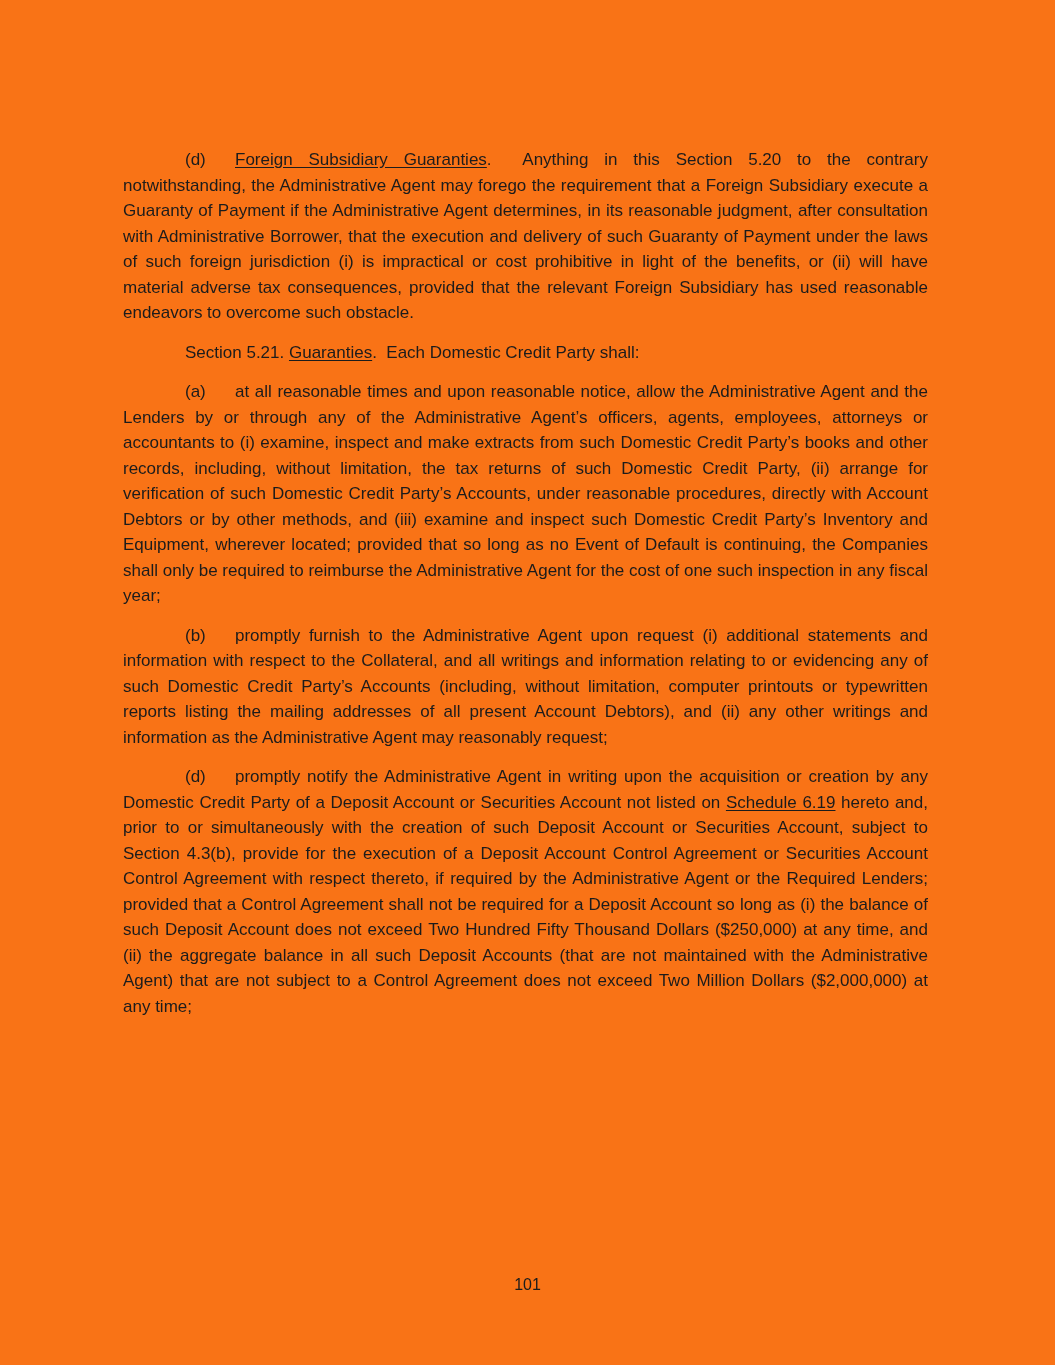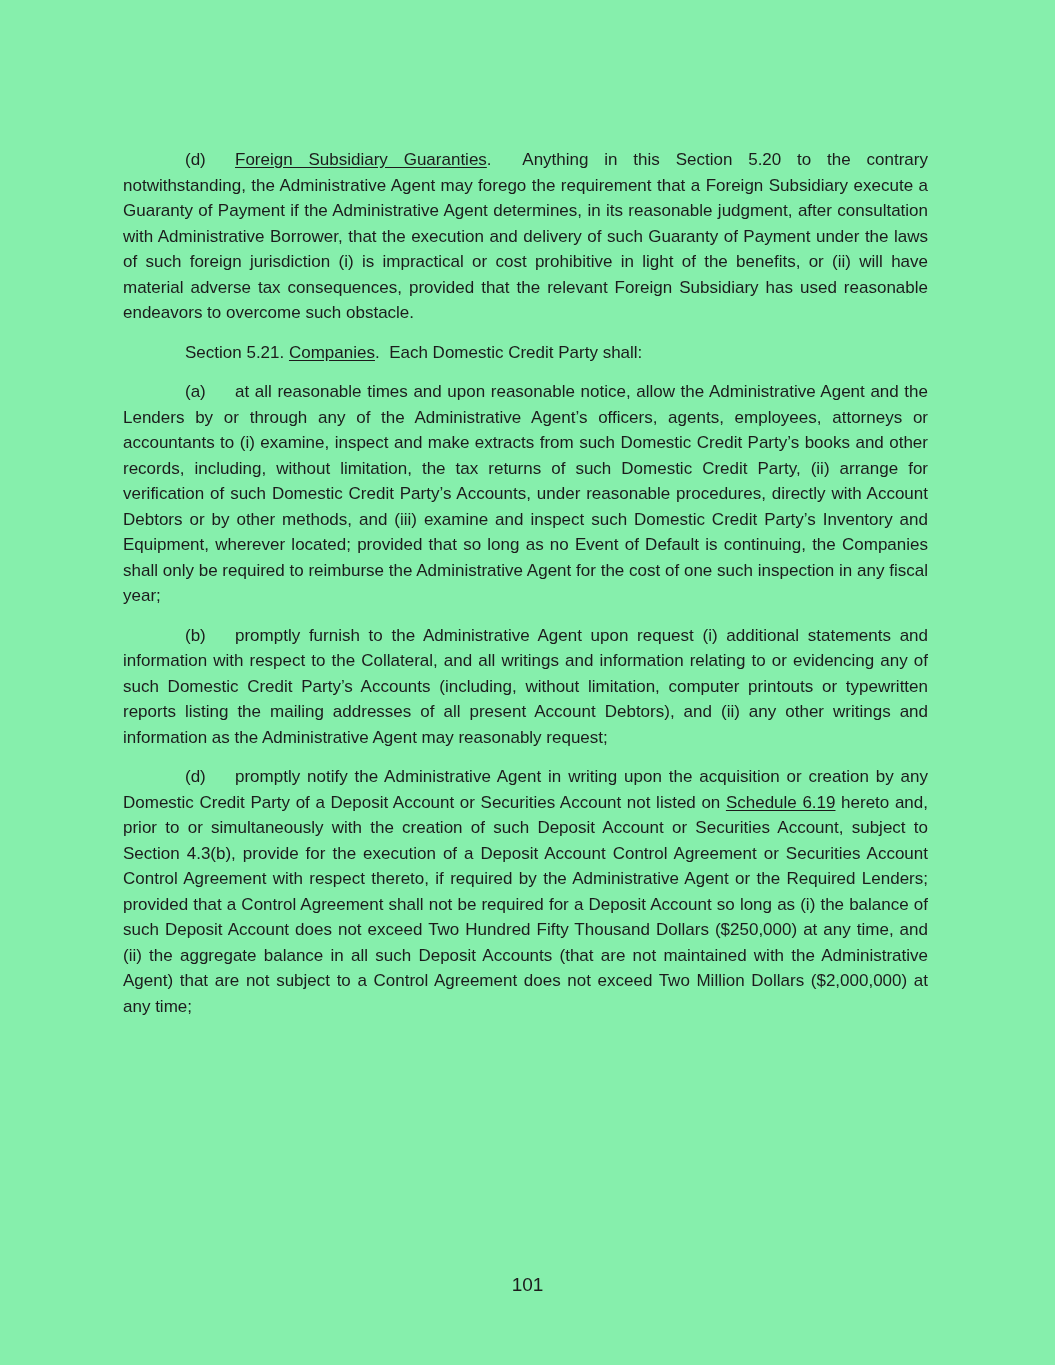--- a/index.html
+++ b/index.html
@@ -4,21 +4,21 @@
 <style>
   html, body {
     margin: 0;
     padding: 0;
     background: #ffffff;
   }
   .page {
     position: relative;
     width: 1055px;
     height: 1365px;
-    background: #86efac;
+    background: #f97316;
     color: #1c1c1c;
     font-family: "Liberation Sans", sans-serif;
     overflow: hidden;
   }
   .content {
     position: absolute;
     top: 147px;
     left: 123px;
     width: 805px;
   }
@@ -37,33 +37,33 @@
   .u {
     text-decoration: underline;
     text-underline-offset: 2px;
   }
   .page-number {
     position: absolute;
     top: 1274px;
     left: 0;
     width: 100%;
     text-align: center;
-    font-size: 19px;
+    font-size: 16px;
     line-height: 22px;
   }
 </style>
 </head>
 <body>
 
 <div class="page">
   <div class="content">
 
     <p class="para"><span class="plabel">(d)</span><span class="u">Foreign Subsidiary Guaranties</span><span>.&nbsp; Anything in this Section 5.20 to the contrary notwithstanding, the Administrative Agent may forego the requirement that a Foreign Subsidiary execute a Guaranty of Payment if the Administrative Agent determines, in its reasonable judgment, after consultation with Administrative Borrower, that the execution and delivery of such Guaranty of Payment under the laws of such foreign jurisdiction (i) is impractical or cost prohibitive in light of the benefits, or (ii) will have material adverse tax consequences, provided that the relevant Foreign Subsidiary has used reasonable endeavors to overcome such obstacle.</span></p>
 
-    <p class="para"><span>Section 5.21.&nbsp;</span><span class="u">Companies</span><span>.&nbsp; Each Domestic Credit Party shall:</span></p>
+    <p class="para"><span>Section 5.21.&nbsp;</span><span class="u">Guaranties</span><span>.&nbsp; Each Domestic Credit Party shall:</span></p>
 
     <p class="para"><span class="plabel">(a)</span><span>at all reasonable times and upon reasonable notice, allow the Administrative Agent and the Lenders by or through any of the Administrative Agent’s officers, agents, employees, attorneys or accountants to (i) examine, inspect and make extracts from such Domestic Credit Party’s books and other records, including, without limitation, the tax returns of such Domestic Credit Party, (ii) arrange for verification of such Domestic Credit Party’s Accounts, under reasonable procedures, directly with Account Debtors or by other methods, and (iii) examine and inspect such Domestic Credit Party’s Inventory and Equipment, wherever located; provided that so long as no Event of Default is continuing, the Companies shall only be required to reimburse the Administrative Agent for the cost of one such inspection in any fiscal year;</span></p>
 
     <p class="para"><span class="plabel">(b)</span><span>promptly furnish to the Administrative Agent upon request (i) additional statements and information with respect to the Collateral, and all writings and information relating to or evidencing any of such Domestic Credit Party’s Accounts (including, without limitation, computer printouts or typewritten reports listing the mailing addresses of all present Account Debtors), and (ii) any other writings and information as the Administrative Agent may reasonably request;</span></p>
 
 
     <p class="para"><span class="plabel">(d)</span><span>promptly notify the Administrative Agent in writing upon the acquisition or creation by any Domestic Credit Party of a Deposit Account or Securities Account not listed on</span> <span class="u">Schedule 6.19</span><span> hereto and, prior to or simultaneously with the creation of such Deposit Account or Securities Account, subject to Section 4.3(b), provide for the execution of a Deposit Account Control Agreement or Securities Account Control Agreement with respect thereto, if required by the Administrative Agent or the Required Lenders; provided that a Control Agreement shall not be required for a Deposit Account so long as (i) the balance of such Deposit Account does not exceed Two Hundred Fifty Thousand Dollars ($250,000) at any time, and (ii) the aggregate balance in all such Deposit Accounts (that are not maintained with the Administrative Agent) that are not subject to a Control Agreement does not exceed Two Million Dollars ($2,000,000) at any time;</span></p>
 
   </div>
 

